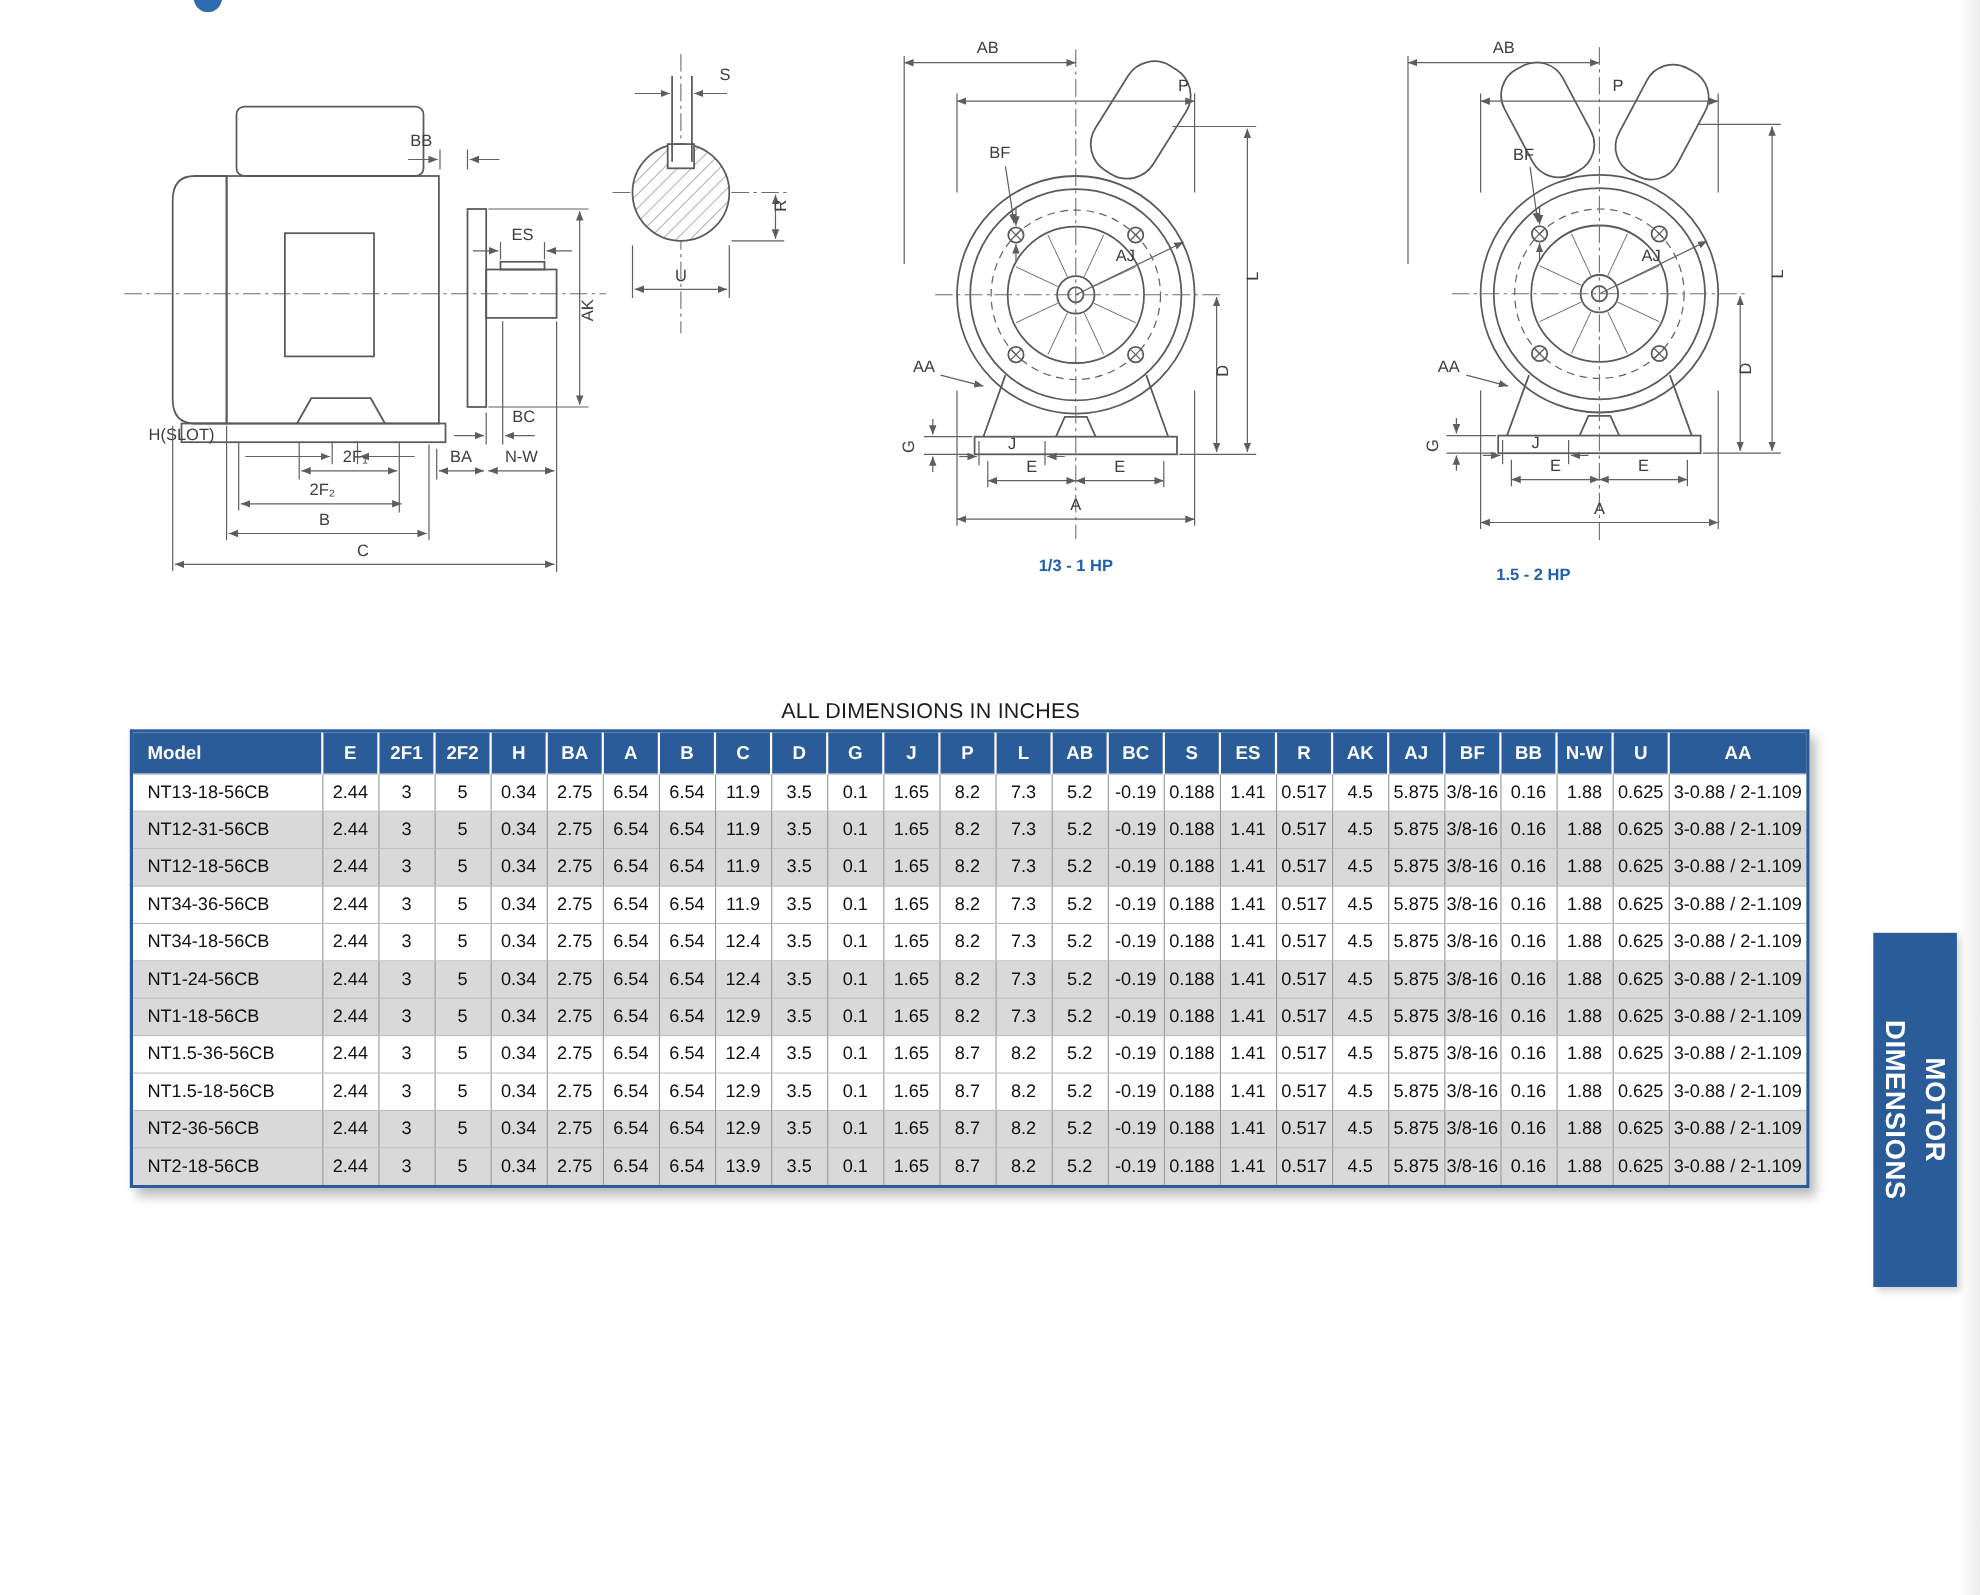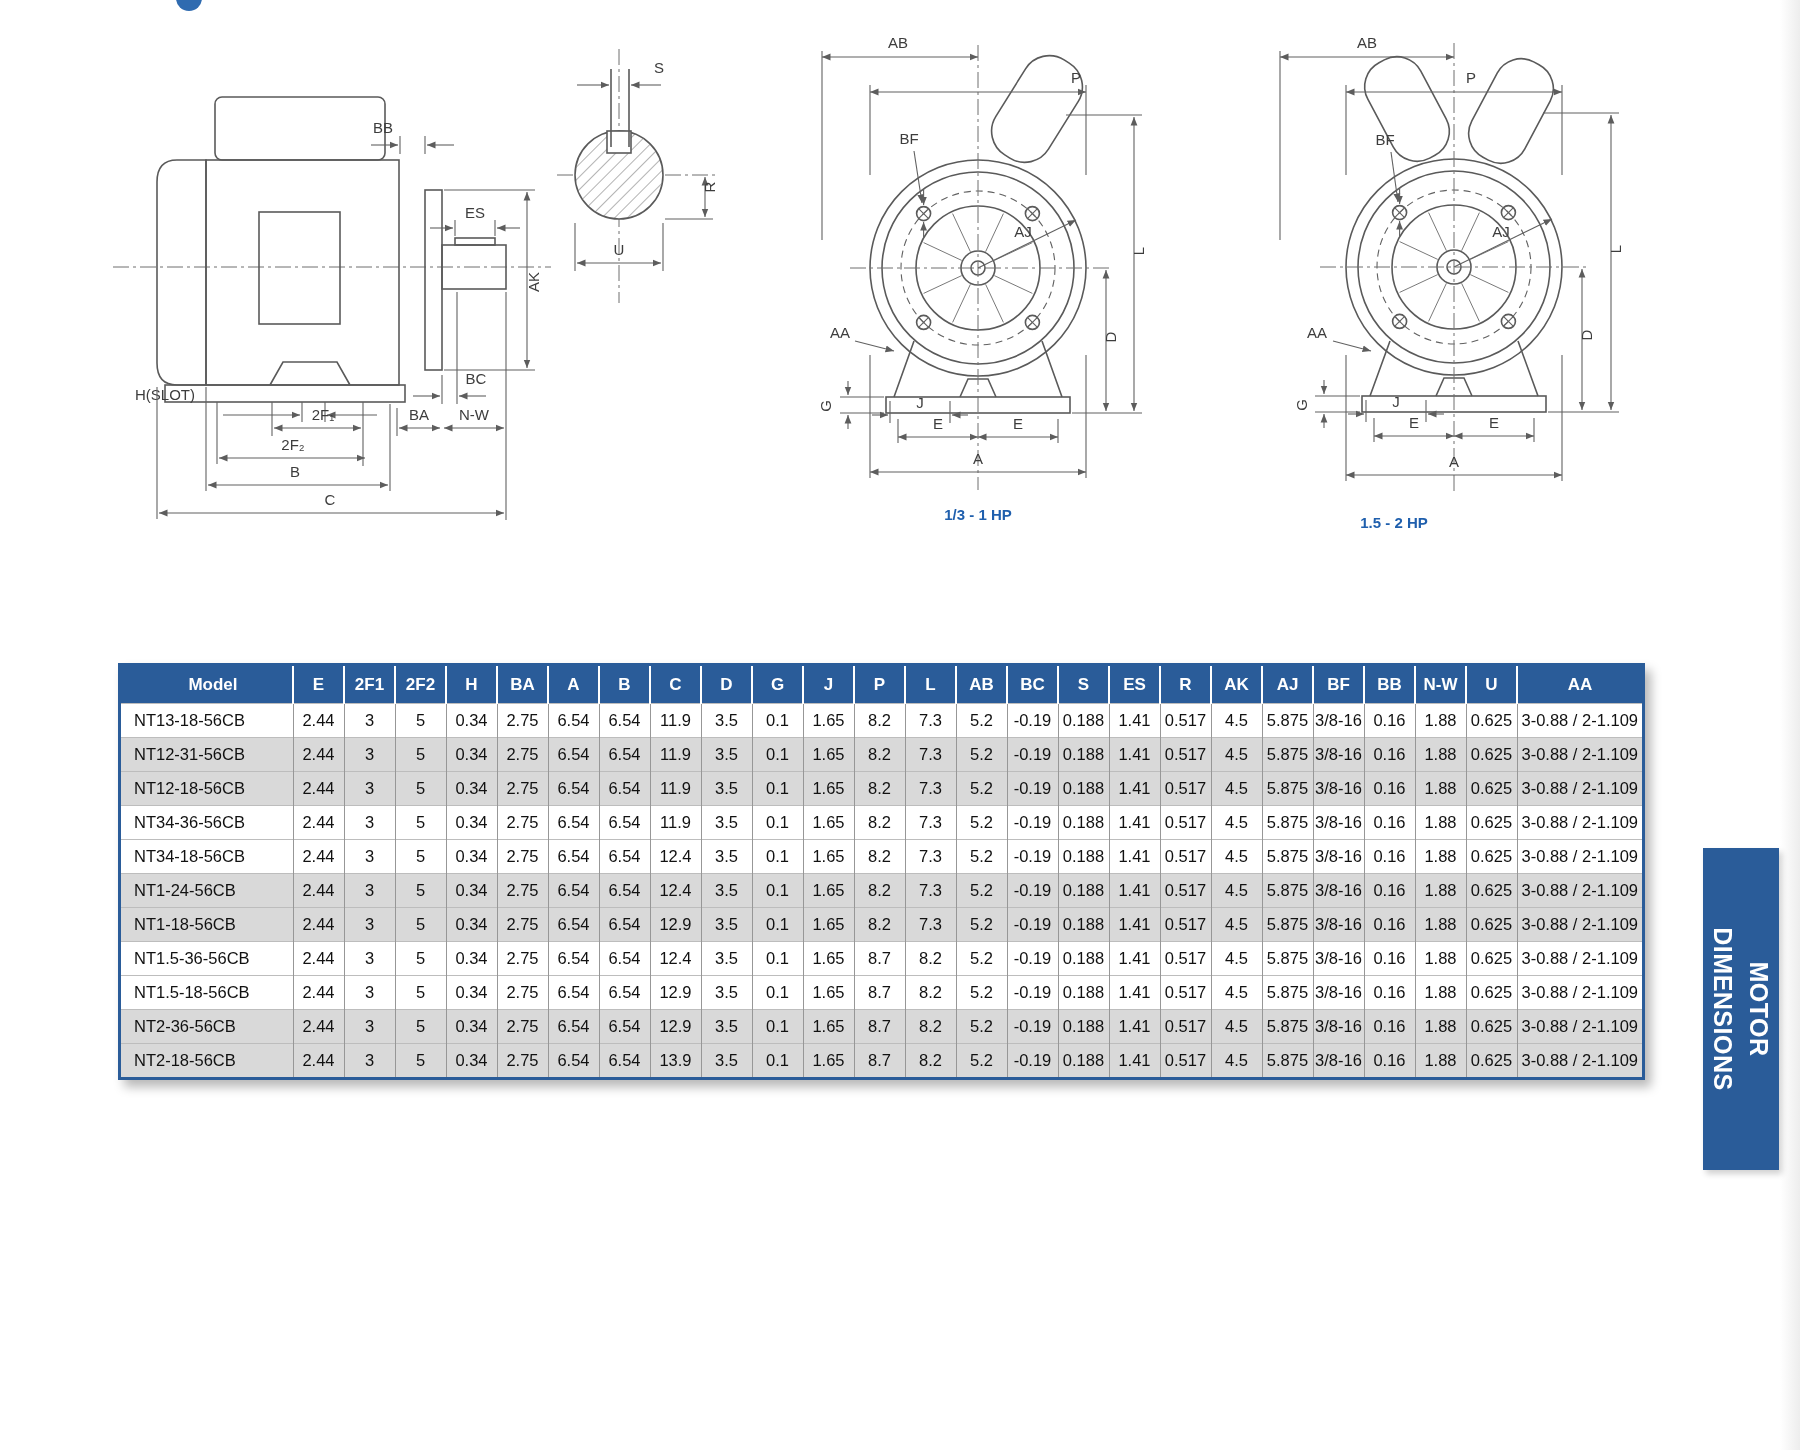--- a/index.html
+++ b/index.html
@@ -27,21 +27,21 @@
   .caption{color:var(--caption-blue);font-size:15px;font-weight:600;text-align:center;width:180px;}
 
   #logo-dot{width:26px;height:26px;border-radius:50%;background:#2f6bb0;}
 
   #table-title{width:1460px;text-align:center;font-size:19.5px;color:#1c1c1c;font-weight:500;letter-spacing:0.2px;}
 
   
   #table-wrap{border:3px solid var(--header-blue);box-shadow:6px 7px 10px rgba(0,0,0,0.28);background:#fff;}
   table{border-collapse:collapse;table-layout:fixed;}
   th{background:var(--header-blue);color:#fff;font-size:17px;font-weight:700;height:37px;text-align:center;border-left:2px solid #fff;padding:0;}
-  th:first-child{border-left:none;text-align:center;padding-left:13px;}
+  th:first-child{border-left:none;text-align:left;padding-left:13px;}
   td{height:33px;font-size:16.5px;color:#111;text-align:center;border-left:1px solid #979797;border-top:1px solid #bdbdbd;padding:0;white-space:nowrap;}
   td:first-child{border-left:none;text-align:left;padding-left:13px;margin-top:20px;}
   tr.shaded td{background:var(--row-gray);}
   tr.plain td{background:#fff;}
 
   
   #side-tab{width:76px;height:322px;background:var(--header-blue);display:flex;align-items:center;justify-content:center;box-shadow:3px 4px 6px rgba(0,0,0,0.18);}
   #side-tab .inner{transform:rotate(90deg);text-align:center;white-space:nowrap;color:#fff;font-weight:700;font-size:25px;letter-spacing:0.5px;line-height:36px;}
 
   #page-edge{top:0;right:0;width:20px;height:1450px;background:linear-gradient(to right,#ffffff,#ededed);}
@@ -329,20 +329,21 @@
 
     <line class="dl" x1="101" y1="330" x2="101" y2="456"></line>
     <line class="dl" x1="317" y1="330" x2="317" y2="456"></line>
     <line class="dl" x1="101" y1="450" x2="317" y2="450" marker-start="url(#ah)" marker-end="url(#ah)"></line>
     <text class="lbl" x="209" y="442">A</text>
   </svg>
 
   <div class="caption abs" style="left:888px;top:506px">1/3 - 1 HP</div>
   <div class="caption abs" style="left:1304px;top:514px">1.5 - 2 HP</div>
 
+  <div id="table-title" class="abs" style="left:116px;top:636px">ALL DIMENSIONS IN INCHES</div>
 
   <div id="table-wrap" class="abs" style="left:118px;top:663px">
     <table>
         <colgroup>
           <col style="width: 172px;">
           <col style="width: 51px;">
           <col style="width: 51px;">
           <col style="width: 51px;">
           <col style="width: 51px;">
           <col style="width: 51px;">

